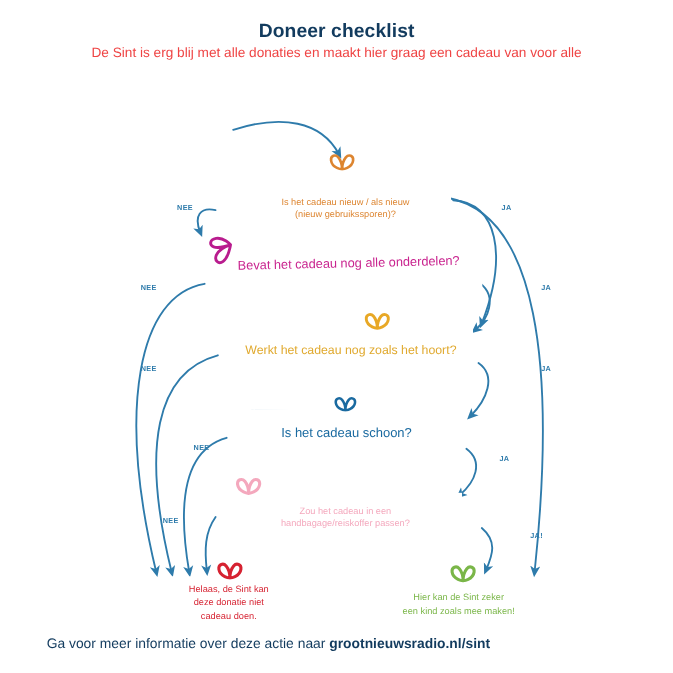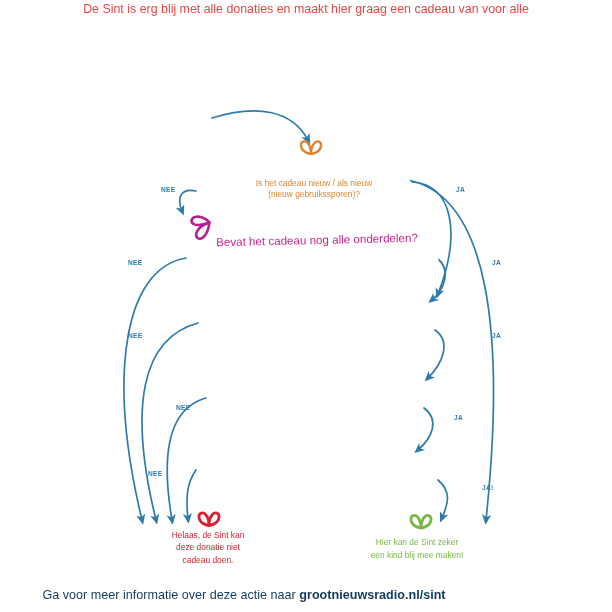--- a/index.html
+++ b/index.html
@@ -42,31 +42,32 @@
   .gift svg.shape{position:absolute;left:0;top:0;overflow:visible;}
   .bow{position:absolute;z-index:2;}
 
   .lbl{
     position:absolute;
     font-size:6.6px;font-weight:bold;letter-spacing:0.3px;
     color:#2e7bab;
   }
 
   .footer{
-    position:absolute;left:0;bottom:10px;width:488px;text-align:center;
+    position:absolute;left:0;bottom:20px;width:488px;text-align:center;
     font-size:12.6px;color:#123b5e;
   }
   .footer b{font-weight:bold;}
 </style>
 </head>
 <body>
 
 <div id="root">
 
   <div class="header">
+    <div class="title">Doneer checklist</div>
     <div class="sub">
       <div>De Sint is erg blij met alle donaties en maakt hier graag een cadeau van voor alle</div>
     </div>
   </div>
 
   <svg id="arrows" viewBox="0 0 612 612">
     <defs>
       <marker id="ah" markerWidth="7" markerHeight="7" refX="3.2" refY="3.2" orient="auto" markerUnits="strokeWidth">
         <path d="M0,0.5 L6,3.2 L0,5.9 L1.6,3.2 Z" fill="#2e7bab"></path>
       </marker>
@@ -132,22 +133,58 @@
       <path d="M3,3 L239,4 L237,45 L5,44 Z" fill="#fff" stroke="#b91c8e" stroke-width="3" stroke-linejoin="round"></path>
     </svg>
     <svg class="bow" style="left:-12px;top:-5px;" width="28" height="30" viewBox="0 0 28 30">
       <path d="M26,9 C26,9 20,2 13,3 C7,3.8 6.6,9 10.6,10.6 C14,12 20,11 26,9 C20,11 15,14 13,18 C10.6,23 14.6,27 19,24 C24,20.6 26,9 26,9 Z" fill="none" stroke="#b91c8e" stroke-width="2.6" stroke-linejoin="round"></path>
     </svg>
     <div class="body">
         <span class="label" style="color:#c9248f;font-size:11.6px;">Bevat het cadeau nog alle onderdelen?</span>
       </div>
   </div>
 
-
-
+  <div class="gift" style="left:208px;top:297px;width:222px;height:44px;">
+    <svg class="shape" width="222" height="44" viewBox="0 0 222 44">
+      <path d="M6,2 L219,3 L216,41 L2,40 Z" fill="#fff" stroke="#e8a826" stroke-width="2.8" stroke-linejoin="round"></path>
+    </svg>
+    <svg class="bow" style="left:120px;top:-14px;" width="30" height="17" viewBox="0 0 30 16">
+      <path d="M15,15 C15,15 6,14 5,7 C4.4,2.4 9,1 11.6,4 C13.6,6.4 15,11 15,15 C15,11 16.4,6.4 18.4,4 C21,1 25.6,2.4 25,7 C24,14 15,15 15,15 Z" fill="none" stroke="#e8a826" stroke-width="2.6" stroke-linejoin="round"></path>
+    </svg>
+    <div class="body">
+        <span class="label" style="color:#e0a92e;font-size:11.2px;">Werkt het cadeau nog zoals het hoort?</span>
+      </div>
+  </div>
+
+  <div class="gift" style="left:224px;top:372px;width:182px;height:44px;">
+    <svg class="shape" width="182" height="44" viewBox="0 0 182 44">
+      <path d="M5,2 L180,3 L176,41 L2,40 Z" fill="#fff" stroke="#1a6aa0" stroke-width="2.8" stroke-linejoin="round"></path>
+    </svg>
+    <svg class="bow" style="left:76px;top:-12px;" width="28" height="14" viewBox="0 0 30 16">
+      <path d="M15,15 C15,15 6,14 5,7 C4.4,2.4 9,1 11.6,4 C13.6,6.4 15,11 15,15 C15,11 16.4,6.4 18.4,4 C21,1 25.6,2.4 25,7 C24,14 15,15 15,15 Z" fill="none" stroke="#1a6aa0" stroke-width="2.6" stroke-linejoin="round"></path>
+    </svg>
+    <div class="body">
+        <span class="label" style="color:#1a6aa0;font-size:11.8px;">Is het cadeau schoon?</span>
+      </div>
+  </div>
+
+  <div class="gift" style="left:208px;top:448px;width:212px;height:44px;">
+    <svg class="shape" width="212" height="44" viewBox="0 0 212 44">
+      <path d="M4,2 L209,3 L206,41 L2,40 Z" fill="#fff" stroke="#f4a8bd" stroke-width="2.8" stroke-linejoin="round"></path>
+    </svg>
+    <svg class="bow" style="left:3px;top:-16px;" width="30" height="19" viewBox="0 0 30 16">
+      <path d="M15,15 C15,15 6,14 5,7 C4.4,2.4 9,1 11.6,4 C13.6,6.4 15,11 15,15 C15,11 16.4,6.4 18.4,4 C21,1 25.6,2.4 25,7 C24,14 15,15 15,15 Z" fill="none" stroke="#f4a8bd" stroke-width="2.8" stroke-linejoin="round"></path>
+    </svg>
+    <div class="body">
+        <span class="label" style="color:#f4a8bd;font-size:8.4px;">
+      <span>Zou het cadeau in een</span><br>
+      <span>handbagage/reiskoffer passen?</span>
+    </span>
+      </div>
+  </div>
 
   <div class="gift" style="left:146px;top:524px;width:124px;height:47px;">
     <svg class="shape" width="124" height="47" viewBox="0 0 124 47">
       <path d="M2,2 L122,2 L116,45 L8,45 Z" fill="#fff" stroke="#d62231" stroke-width="2.8" stroke-linejoin="round"></path>
     </svg>
     <svg class="bow" style="left:48px;top:-14px;" width="30" height="17" viewBox="0 0 30 16">
       <path d="M15,15 C15,15 6,14 5,7 C4.4,2.4 9,1 11.6,4 C13.6,6.4 15,11 15,15 C15,11 16.4,6.4 18.4,4 C21,1 25.6,2.4 25,7 C24,14 15,15 15,15 Z" fill="none" stroke="#d62231" stroke-width="2.8" stroke-linejoin="round"></path>
     </svg>
     <div class="body">
         <span class="label" style="color:#d62231;font-size:8.4px;line-height:1.45;">
@@ -161,21 +198,21 @@
   <div class="gift" style="left:344px;top:527px;width:146px;height:44px;">
     <svg class="shape" width="146" height="44" viewBox="0 0 146 44">
       <path d="M7,2 L143,3 L139,42 L2,41 Z" fill="#fff" stroke="#7ab648" stroke-width="2.8" stroke-linejoin="round"></path>
     </svg>
     <svg class="bow" style="left:62px;top:-15px;" width="30" height="18" viewBox="0 0 30 16">
       <path d="M15,15 C15,15 6,14 5,7 C4.4,2.4 9,1 11.6,4 C13.6,6.4 15,11 15,15 C15,11 16.4,6.4 18.4,4 C21,1 25.6,2.4 25,7 C24,14 15,15 15,15 Z" fill="none" stroke="#7ab648" stroke-width="2.8" stroke-linejoin="round"></path>
     </svg>
     <div class="body">
         <span class="label" style="color:#7ab648;font-size:8.4px;line-height:1.5;">
       <span>Hier kan de Sint zeker</span><br>
-      <span>een kind blij mee maken!</span>
+      <span>een kind zoals mee maken!</span>
     </span>
       </div>
   </div>
 
   <div class="footer">
     <span>Ga voor meer informatie over deze actie naar </span><b>grootnieuwsradio.nl/sint</b>
   </div>
 
 </div>
 

